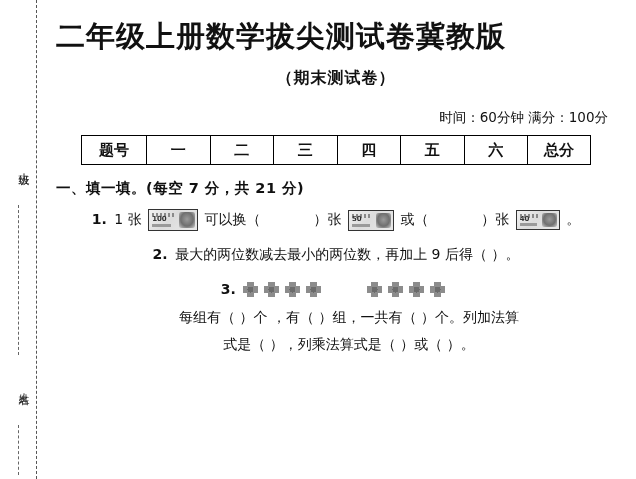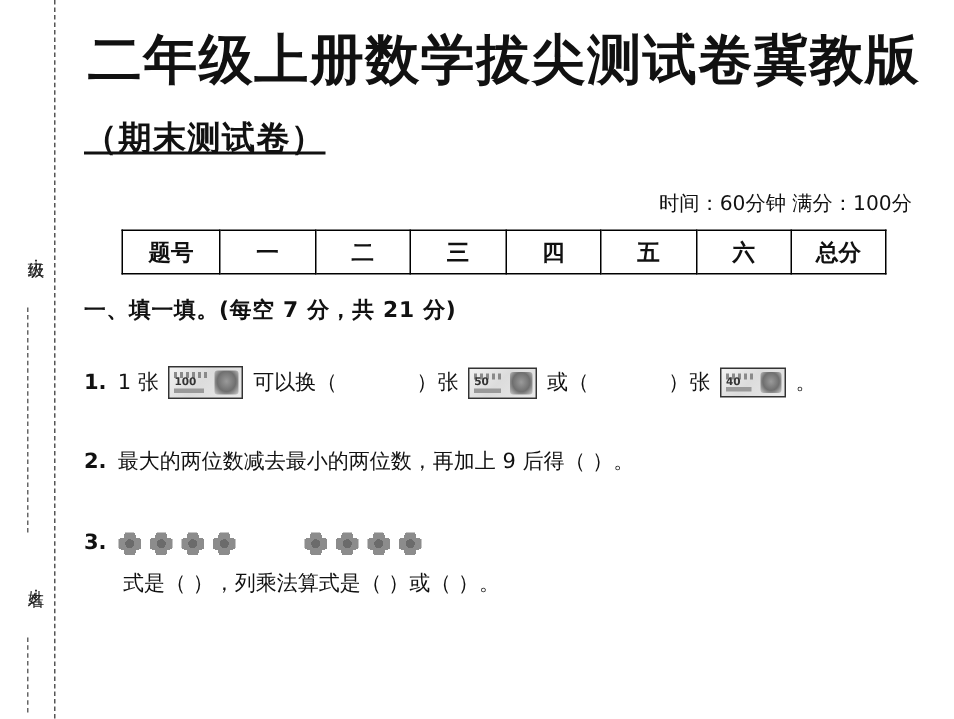--- a/index.html
+++ b/index.html
@@ -42,34 +42,33 @@
   }
   .side-dash.a{top:205px;height:150px;}
   .side-dash.b{top:425px;height:50px;}
 
   .content{
     position:absolute;
     left:56px;right:20px;top:0;
   }
   h1.title{
     margin:18px 0 0 0;
-    font-size:36px;
+    font-size:29px;
     line-height:1.25;
     font-weight:bold;
-    text-align:center;
+    text-align:left;
     letter-spacing:1px;
     font-family:"DejaVu Sans","Liberation Sans",sans-serif;
   }
   h2.subtitle{
     margin:14px 0 0 0;
-    font-size:22px;
-    font-weight:bold;
-    text-align:left;
+    font-size:16px;
+    font-weight:bold;
+    text-align:center;
     letter-spacing:1px;
-    text-decoration:underline;
   }
   .meta{
     margin-top:20px;
     text-align:right;
     font-size:13.5px;
     padding-right:8px;
   }
   table.score{
     margin-top:8px;
     border-collapse:collapse;
@@ -86,24 +85,25 @@
   }
   table.score td.lbl{width:62px;margin-top:28px;}
   table.score td.tot{width:60px;}
   .section{
     margin-top:14px;
     font-size:14.5px;
     font-weight:bold;
     letter-spacing:.5px;
   }
   .q{
-    margin-top:26px;
+    margin-top:8px;
     font-size:14px;
     line-height:1.9;
     position:relative;
+    text-align:center;
   }
   .q .num{font-weight:bold;margin-right:3px;}
   .indent{padding-left:26px;}
   .blank{display:inline-block;width:44px;border-bottom:0px;}
   
   .note{
     display:inline-block;
     vertical-align:middle;
     border:1px solid #333;
     background:linear-gradient(135deg,#f2f2f2 0%,#dcdcdc 45%,#eaeaea 100%);
@@ -207,19 +207,22 @@
       <span class="num">2.</span>
       <span>最大的两位数减去最小的两位数，再加上 9 后得（      ）。</span>
     </div>
 
     <div class="q">
       <span class="num">3.</span>
       <span class="flowers">
         <span class="flower"></span><span class="flower"></span><span class="flower"></span><span class="flower"></span><span class="gap"></span><span class="flower"></span><span class="flower"></span><span class="flower"></span><span class="flower"></span>
       </span>
       <div class="indent">
+        <span>每组有（      ）个   ，有（      ）组，一共有（      ）个。列加法算</span>
+      </div>
+      <div class="indent">
         <span>式是（                ），列乘法算式是（                ）或（                ）。</span>
       </div>
     </div>
 
 
   </div>
 </div>
 
 </body></html>

